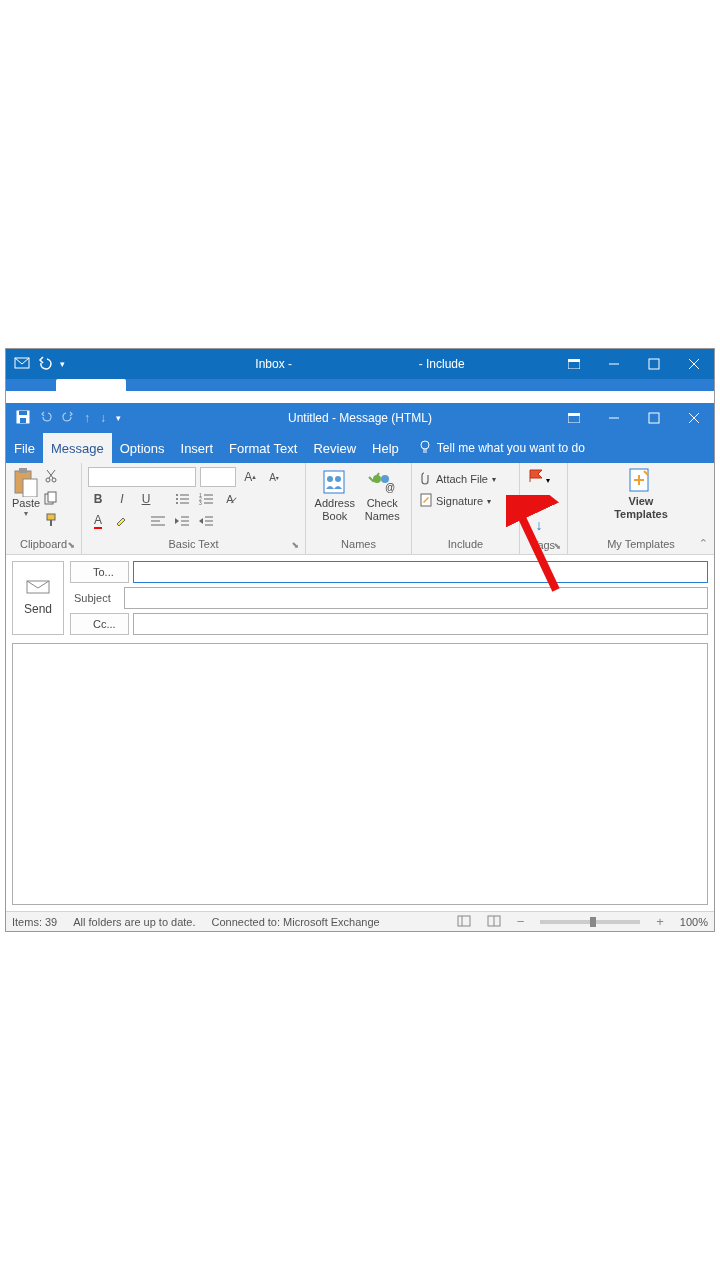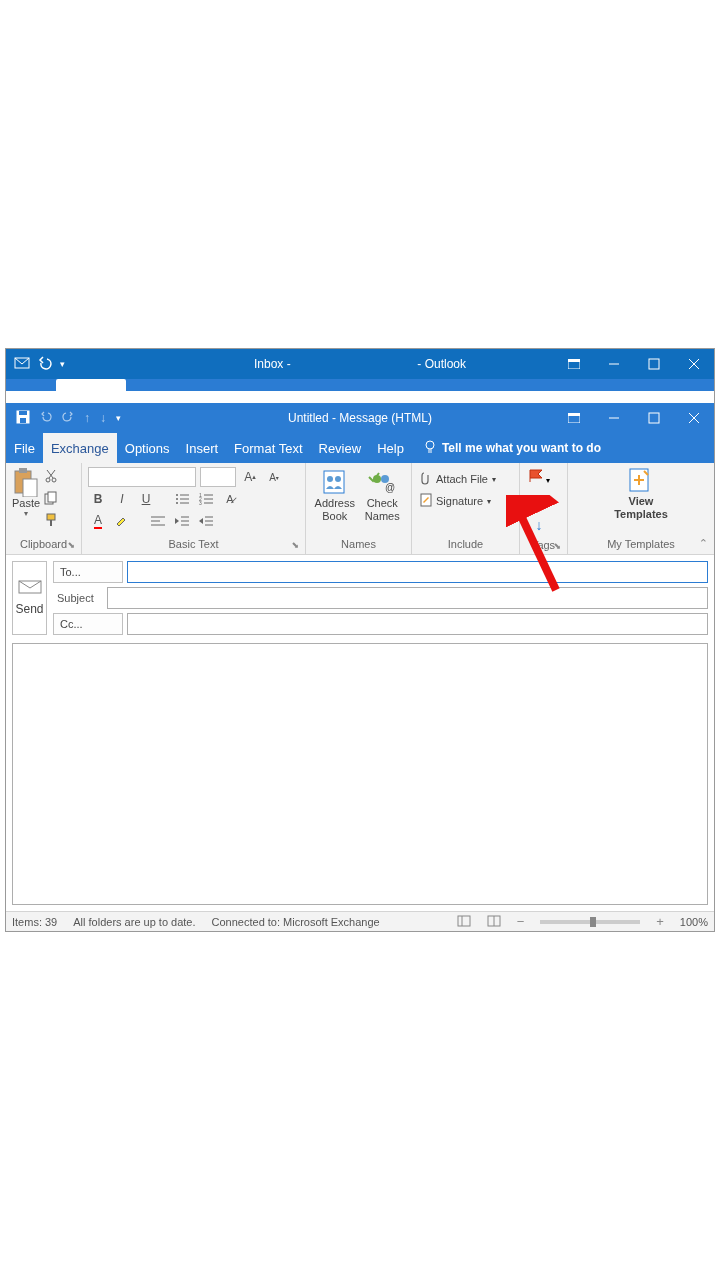--- a/index.html
+++ b/index.html
@@ -16,21 +16,21 @@
 
 .child-titlebar { background: #2b7cd3; height: 30px; display: flex; align-items: center; color: #fff; font-size: 12px; position: relative; margin-top: 12px; }
 .child-titlebar .qat { display: flex; align-items: center; gap: 10px; padding-left: 10px; }
 .child-titlebar .title-center { position: absolute; left: 50%; transform: translateX(-50%); white-space: nowrap; }
 .child-titlebar .win-controls { margin-left: auto; display: flex; }
 
 
 .ribbon-tabs { background: #2b7cd3; height: 30px; display: flex; align-items: stretch; color: #fff; font-size: 13px; }
 .ribbon-tab { padding: 0 8px; display: flex; align-items: center; cursor: pointer; }
 .ribbon-tab.active { background: #f3f3f3; color: #2b579a; }
-.tell-me { display: flex; align-items: center; gap: 6px; padding-left: 12px; font-size: 12px; font-weight: bold; }
+.tell-me { display: flex; align-items: center; gap: 6px; padding-left: 12px; font-size: 12px; }
 
 
 .ribbon-body { background: #f3f3f3; border-bottom: 1px solid #d4d4d4; height: 92px; display: flex; position: relative; }
 .ribbon-group { border-right: 1px solid #d4d4d4; display: flex; flex-direction: column; padding: 2px 4px; }
 .ribbon-group-content { flex: 1; display: flex; align-items: flex-start; }
 .ribbon-group-label { font-size: 11px; color: #666; text-align: center; padding: 2px 0; position: relative; }
 .ribbon-group-label .launcher { position: absolute; right: 2px; bottom: 2px; font-size: 9px; color: #888; }
 
 
 .clipboard-group { width: 76px; }
@@ -62,26 +62,26 @@
 .tags-group { width: 48px; }
 .tags-content { display: flex; flex-direction: column; gap: 6px; padding: 4px; align-items: center; }
 
 
 .templates-group { flex: 1; }
 .collapse-btn { position: absolute; right: 6px; bottom: 4px; font-size: 11px; color: #888; }
 
 
 .compose-area { background: #fff; padding: 6px; }
 .compose-header { display: flex; gap: 6px; }
-.send-col { width: 35px; border: 1px solid #c0c0c0; display: flex; flex-direction: column; align-items: center; justify-content: center; padding: 8px 0; }
+.send-col { width: 52px; border: 1px solid #c0c0c0; display: flex; flex-direction: column; align-items: center; justify-content: center; padding: 8px 0; }
 .send-icon { width: 24px; height: 14px; margin-bottom: 8px; }
 .send-label { font-size: 12px; color: #444; }
 .fields-col { flex: 1; display: flex; flex-direction: column; gap: 4px; }
 .field-row { display: flex; gap: 4px; align-items: center; }
-.field-btn { width: 70px; height: 22px; border: 1px solid #c0c0c0; background: #fdfdfd; font-size: 11px; display: flex; align-items: center; padding-left: 6px; color: #444; }
+.field-btn { width: 59px; height: 22px; border: 1px solid #c0c0c0; background: #fdfdfd; font-size: 11px; display: flex; align-items: center; padding-left: 22px; color: #444; }
 .field-label { width: 50px; font-size: 11px; color: #555; padding-left: 4px; }
 .field-input { flex: 1; height: 22px; border: 1px solid #adadad; background: #fff; }
 .field-input.focused { border: 1px solid #2b7cd3; }
 
 .body-area { margin-top: 8px; height: 262px; border: 1px solid #adadad; background: #fff; }
 
 
 .statusbar { background: #f3f3f3; border-top: 1px solid #d4d4d4; height: 20px; display: flex; align-items: center; font-size: 11px; color: #555; padding: 0 6px; gap: 16px; }
 .statusbar .spacer { flex: 1; }
 .zoom-slider { width: 100px; height: 4px; background: #ccc; position: relative; }
@@ -107,21 +107,21 @@
           </svg></span>
       <span><svg width="14" height="14">
             <path d="M9 3 A5 5 0 1 1 3 7" fill="none" stroke="#fff" stroke-width="1.5"></path>
             <path d="M5 1 L2 4 L5 7" fill="none" stroke="#fff" stroke-width="1.5"></path>
           </svg></span>
       <span style="font-size:9px;">▾</span>
     </div>
     <div class="title-center">
       <span>Inbox -</span>
       <span style="display:inline-block;width:120px;"></span>
-      <span>- Outlook</span>
+      <span>- Include</span>
     </div>
     <div class="win-controls">
       <div class="win-btn">
           <svg width="12" height="10">
             <rect x="0" y="0" width="12" height="10" fill="none" stroke="#fff"></rect>
             <rect x="0" y="0" width="12" height="3" fill="#fff"></rect>
           </svg>
         </div>
       <div class="win-btn">
           <svg width="12" height="12">
@@ -187,21 +187,21 @@
           <svg width="12" height="12">
             <line x1="1" y1="1" x2="11" y2="11" stroke="#fff"></line>
             <line x1="11" y1="1" x2="1" y2="11" stroke="#fff"></line>
           </svg>
         </div>
     </div>
   </div>
 
   <div class="ribbon-tabs">
     <div class="ribbon-tab">File</div>
-    <div class="ribbon-tab active">Exchange</div>
+    <div class="ribbon-tab active">Message</div>
     <div class="ribbon-tab">Options</div>
     <div class="ribbon-tab">Insert</div>
     <div class="ribbon-tab">Format Text</div>
     <div class="ribbon-tab">Review</div>
     <div class="ribbon-tab">Help</div>
     <div class="tell-me">
       <span><svg width="12" height="14">
             <circle cx="6" cy="5" r="4" fill="none" stroke="#fff" stroke-width="1"></circle>
             <line x1="4" y1="10" x2="8" y2="10" stroke="#fff"></line>
             <line x1="4" y1="12" x2="8" y2="12" stroke="#fff"></line>

